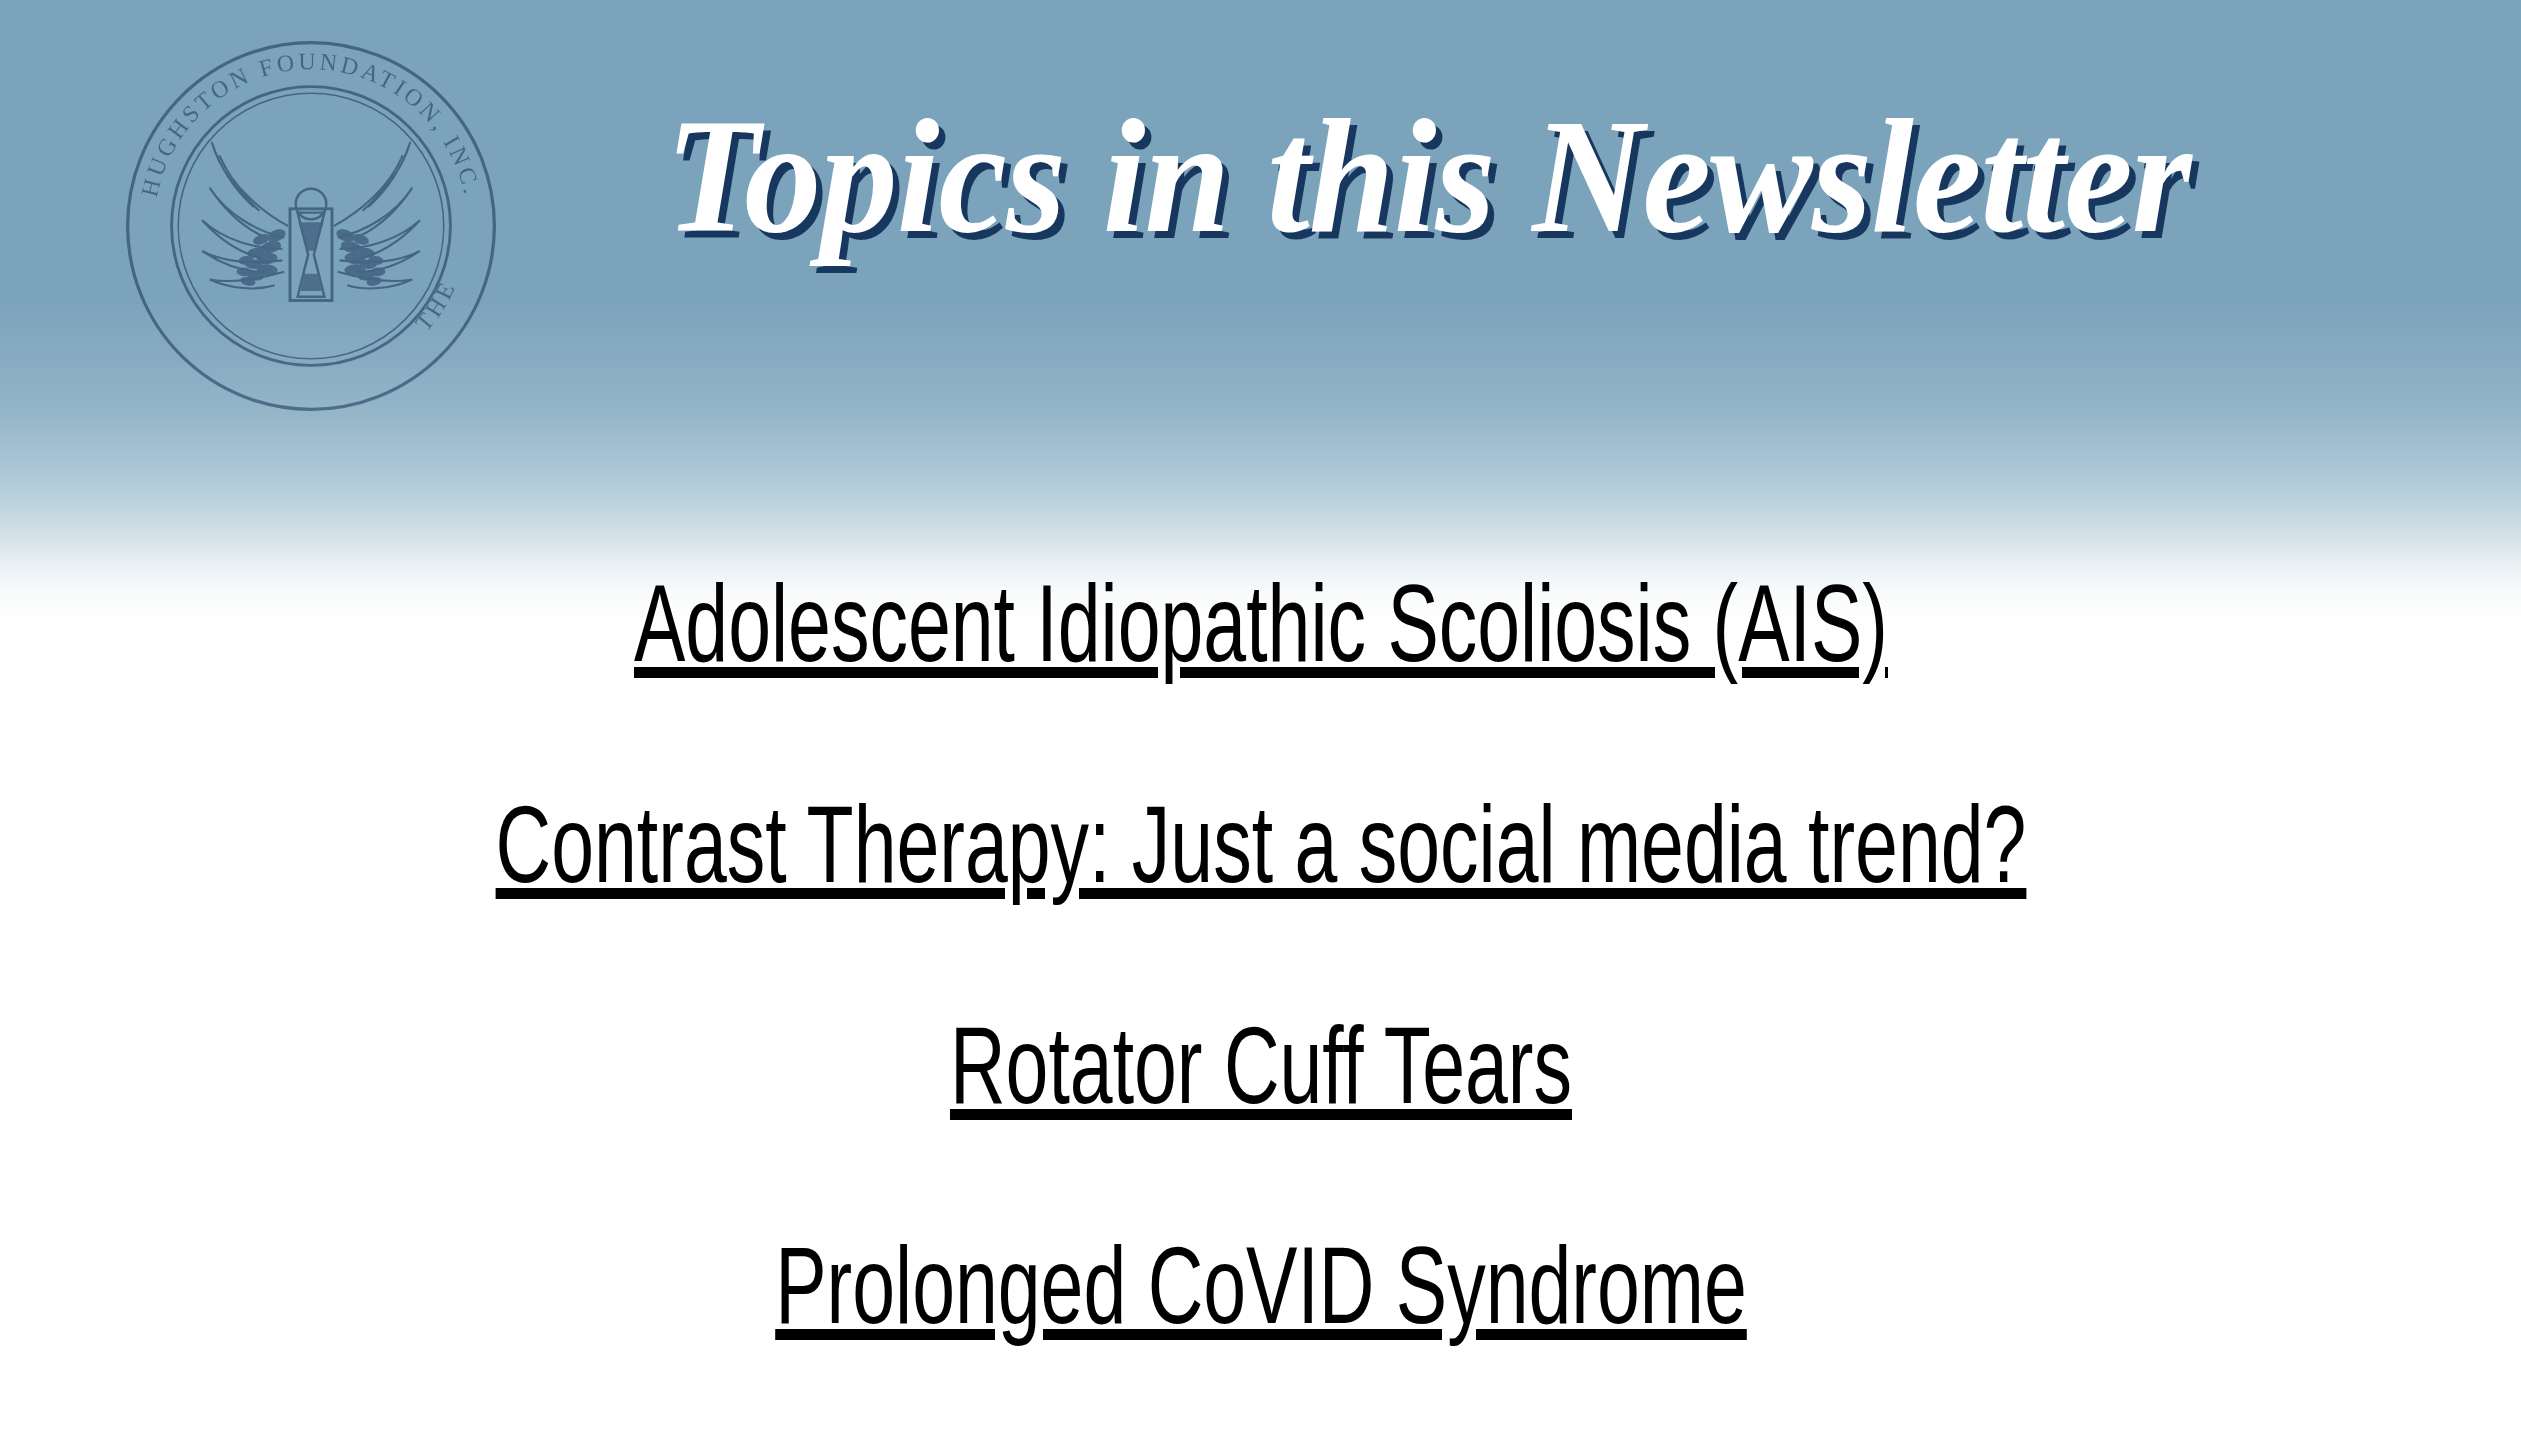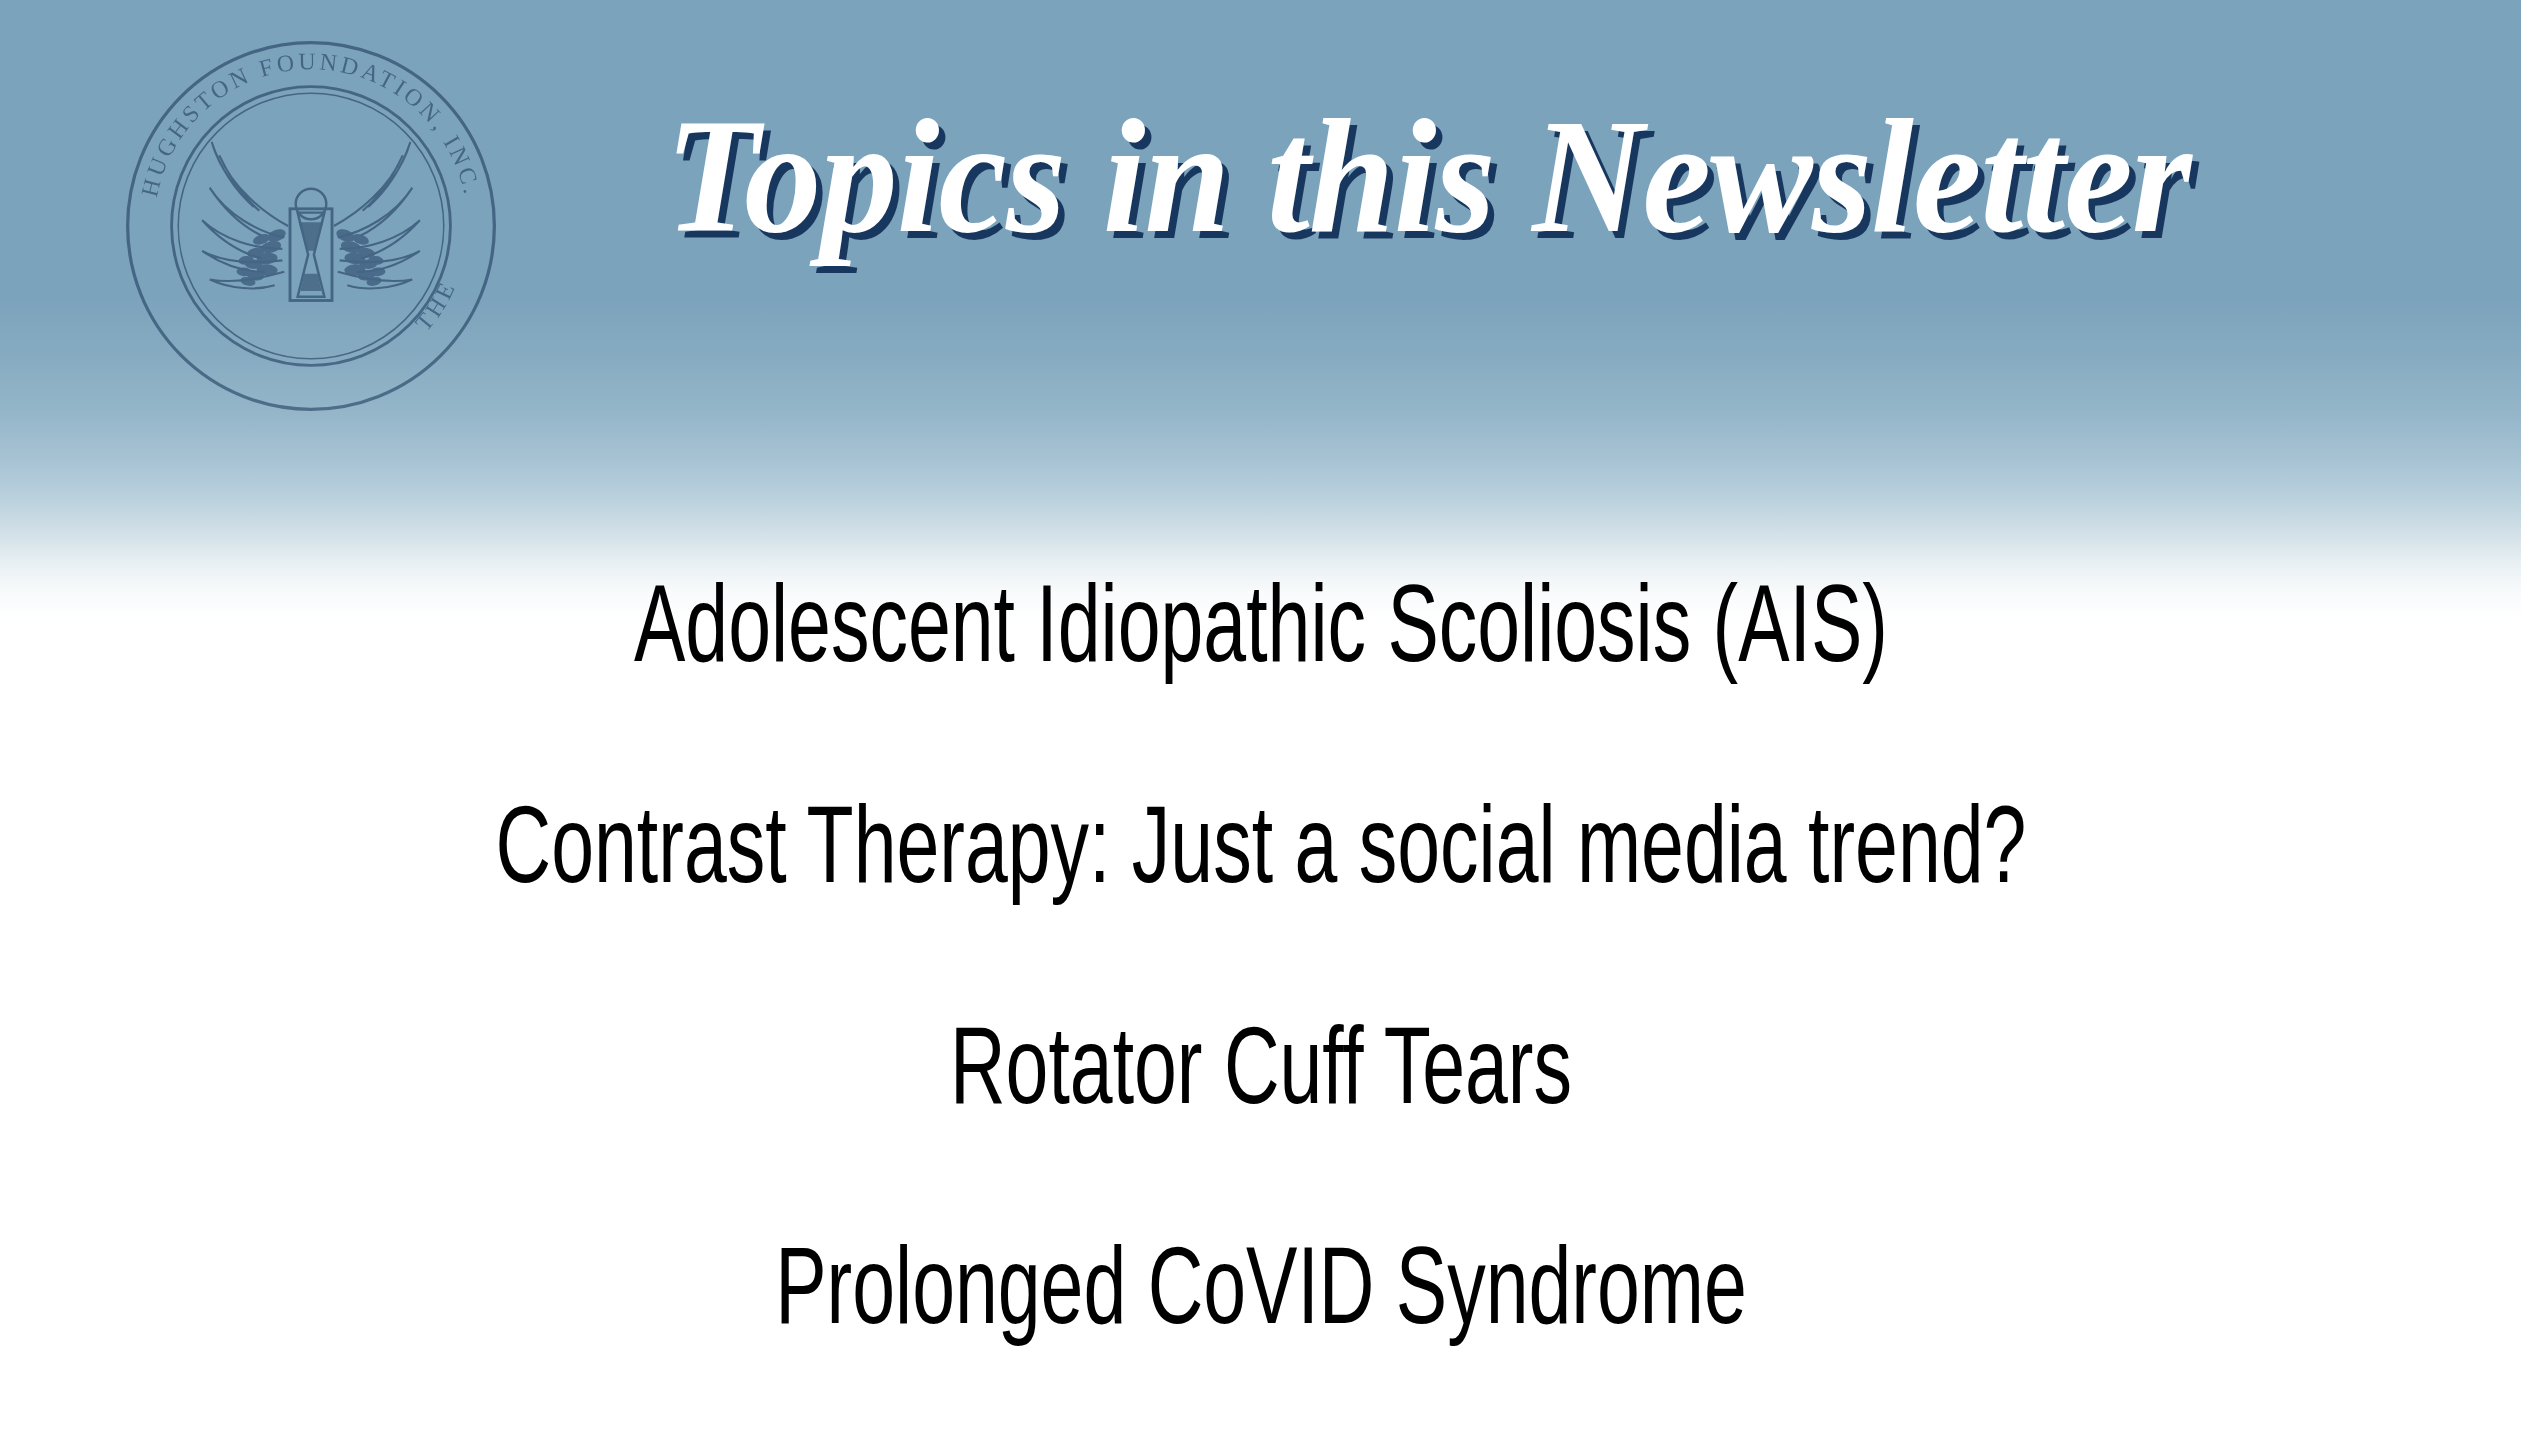--- a/index.html
+++ b/index.html
@@ -74,20 +74,21 @@
     transform: scaleX(0.94);
     transform-origin: center center;
   }
 
   
   #topics-list {
     position: absolute;
     left: 0;
     top: 404px;
     width: 2522px;
+    text-decoration: underline;
   }
   .topic-line {
     width: 100%;
     text-align: center;
     color: #000000;
     font-family: "Liberation Sans", "DejaVu Sans", sans-serif;
     font-weight: 400;
     font-size: 110px;
     line-height: 1.0;
     white-space: nowrap;

